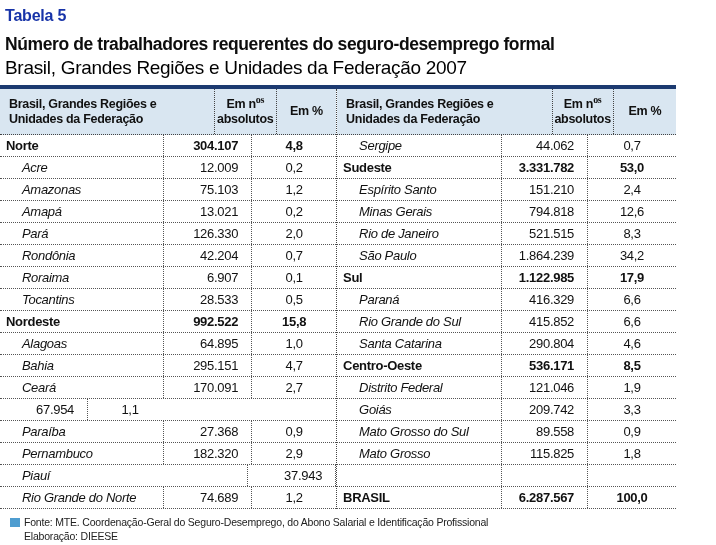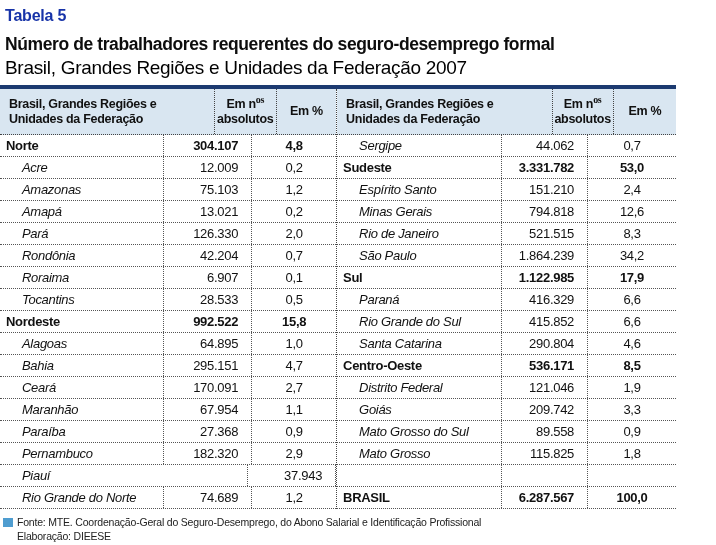--- a/index.html
+++ b/index.html
@@ -79,21 +79,21 @@
   .tr.bold { font-weight: bold; }
   .td { height: 100%; display: flex; align-items: center; }
   .td.name { flex: 1 1 auto; padding-left: 6px; border-right: 1px dotted #555; }
   .td.name.indent { padding-left: 22px; font-style: italic; }
   .td.num { width: 88px; justify-content: flex-end; padding-right: 13px; border-right: 1px dotted #555; }
   .td.pct { width: 84px; justify-content: center; }
   .half.right .td.num, .half.right .th.num { width: 86px; }
   .half.right .td.pct, .half.right .th.pct { width: 88px; }
 
   
-  .tfooter { margin-top: 7px; padding-left: 3px; font-size: 10.5px; color: #222; letter-spacing: -0.2px; }
+  .tfooter { margin-top: 7px; padding-left: 10px; font-size: 10.5px; color: #222; letter-spacing: -0.2px; }
   .source-line { display: flex; align-items: center; }
   .source-square {
     width: 10px; height: 9px;
     background: #4f9dd0;
     display: inline-block;
     margin-right: 4px;
     flex: 0 0 auto;
   }
   .elab-line { margin-left: 14px; margin-top: 2px; }
 </style>
@@ -171,21 +171,20 @@
           <div class="td name indent">Bahia</div>
           <div class="td num">295.151</div>
           <div class="td pct">4,7</div>
         </div>
         <div class="tr">
           <div class="td name indent">Ceará</div>
           <div class="td num">170.091</div>
           <div class="td pct">2,7</div>
         </div>
         <div class="tr">
-          <div class="td name indent">Maranhão</div>
           <div class="td num">67.954</div>
           <div class="td pct">1,1</div>
         </div>
         <div class="tr">
           <div class="td name indent">Paraíba</div>
           <div class="td num">27.368</div>
           <div class="td pct">0,9</div>
         </div>
         <div class="tr">
           <div class="td name indent">Pernambuco</div>

